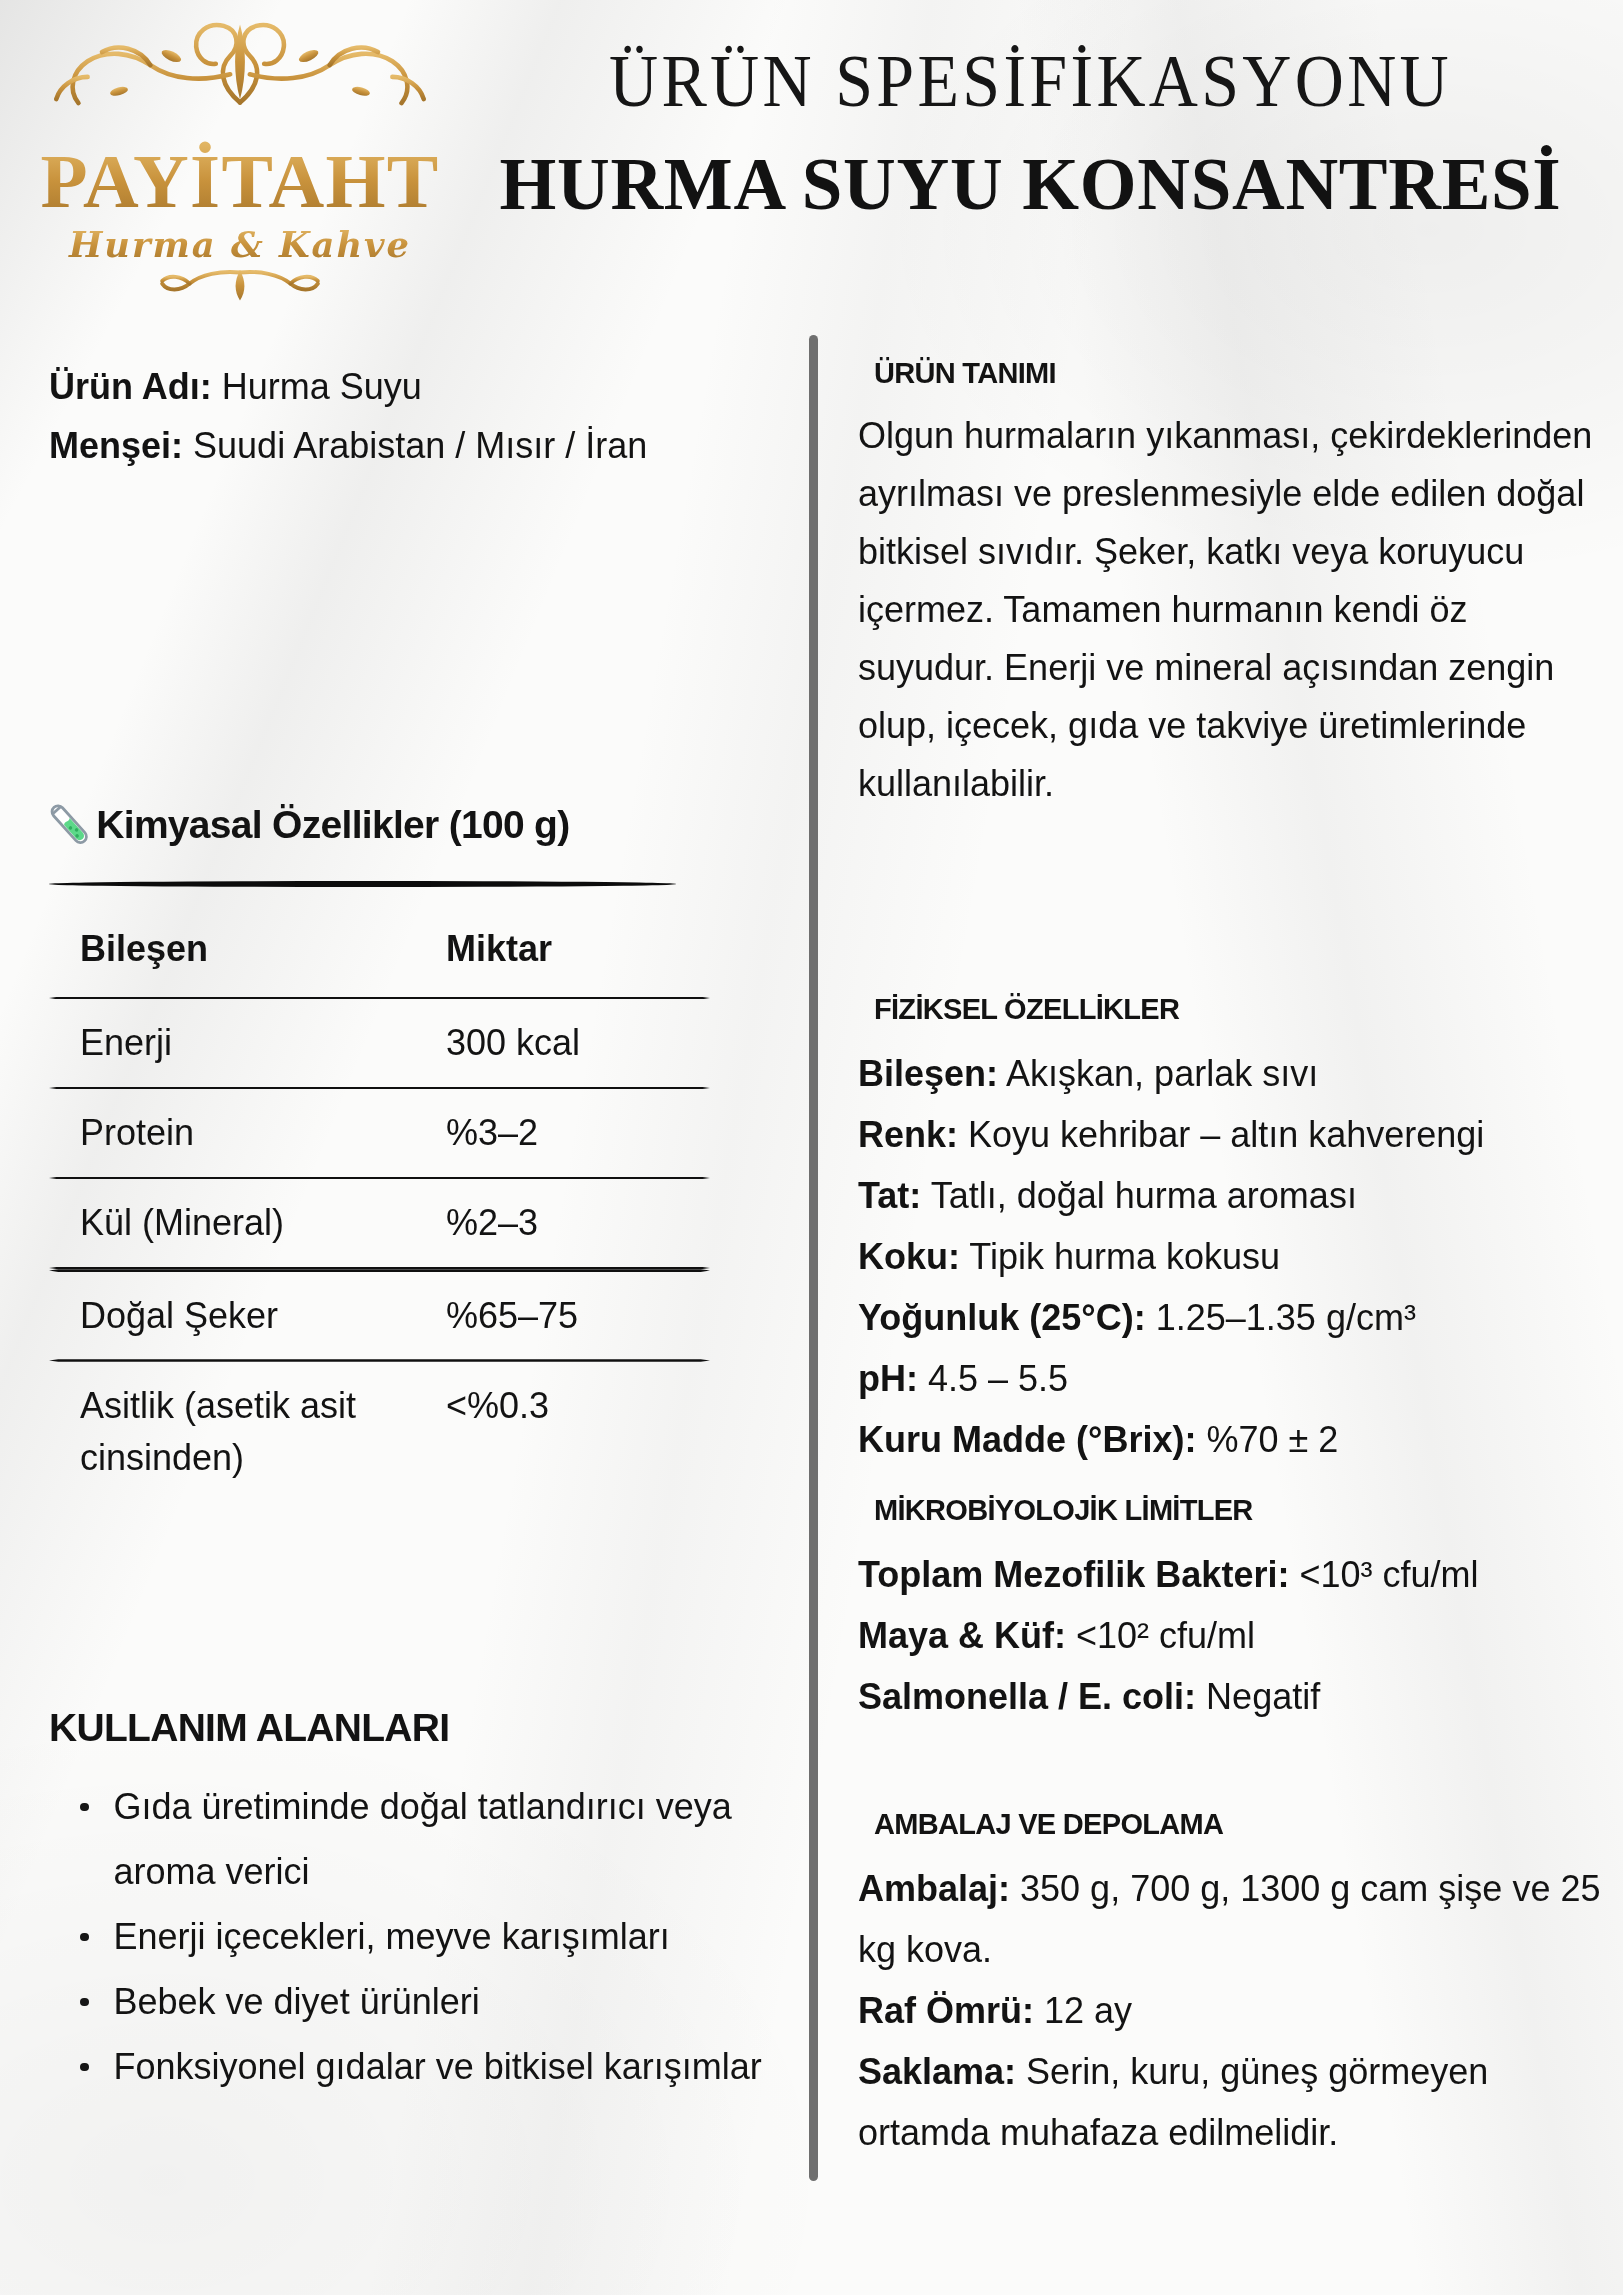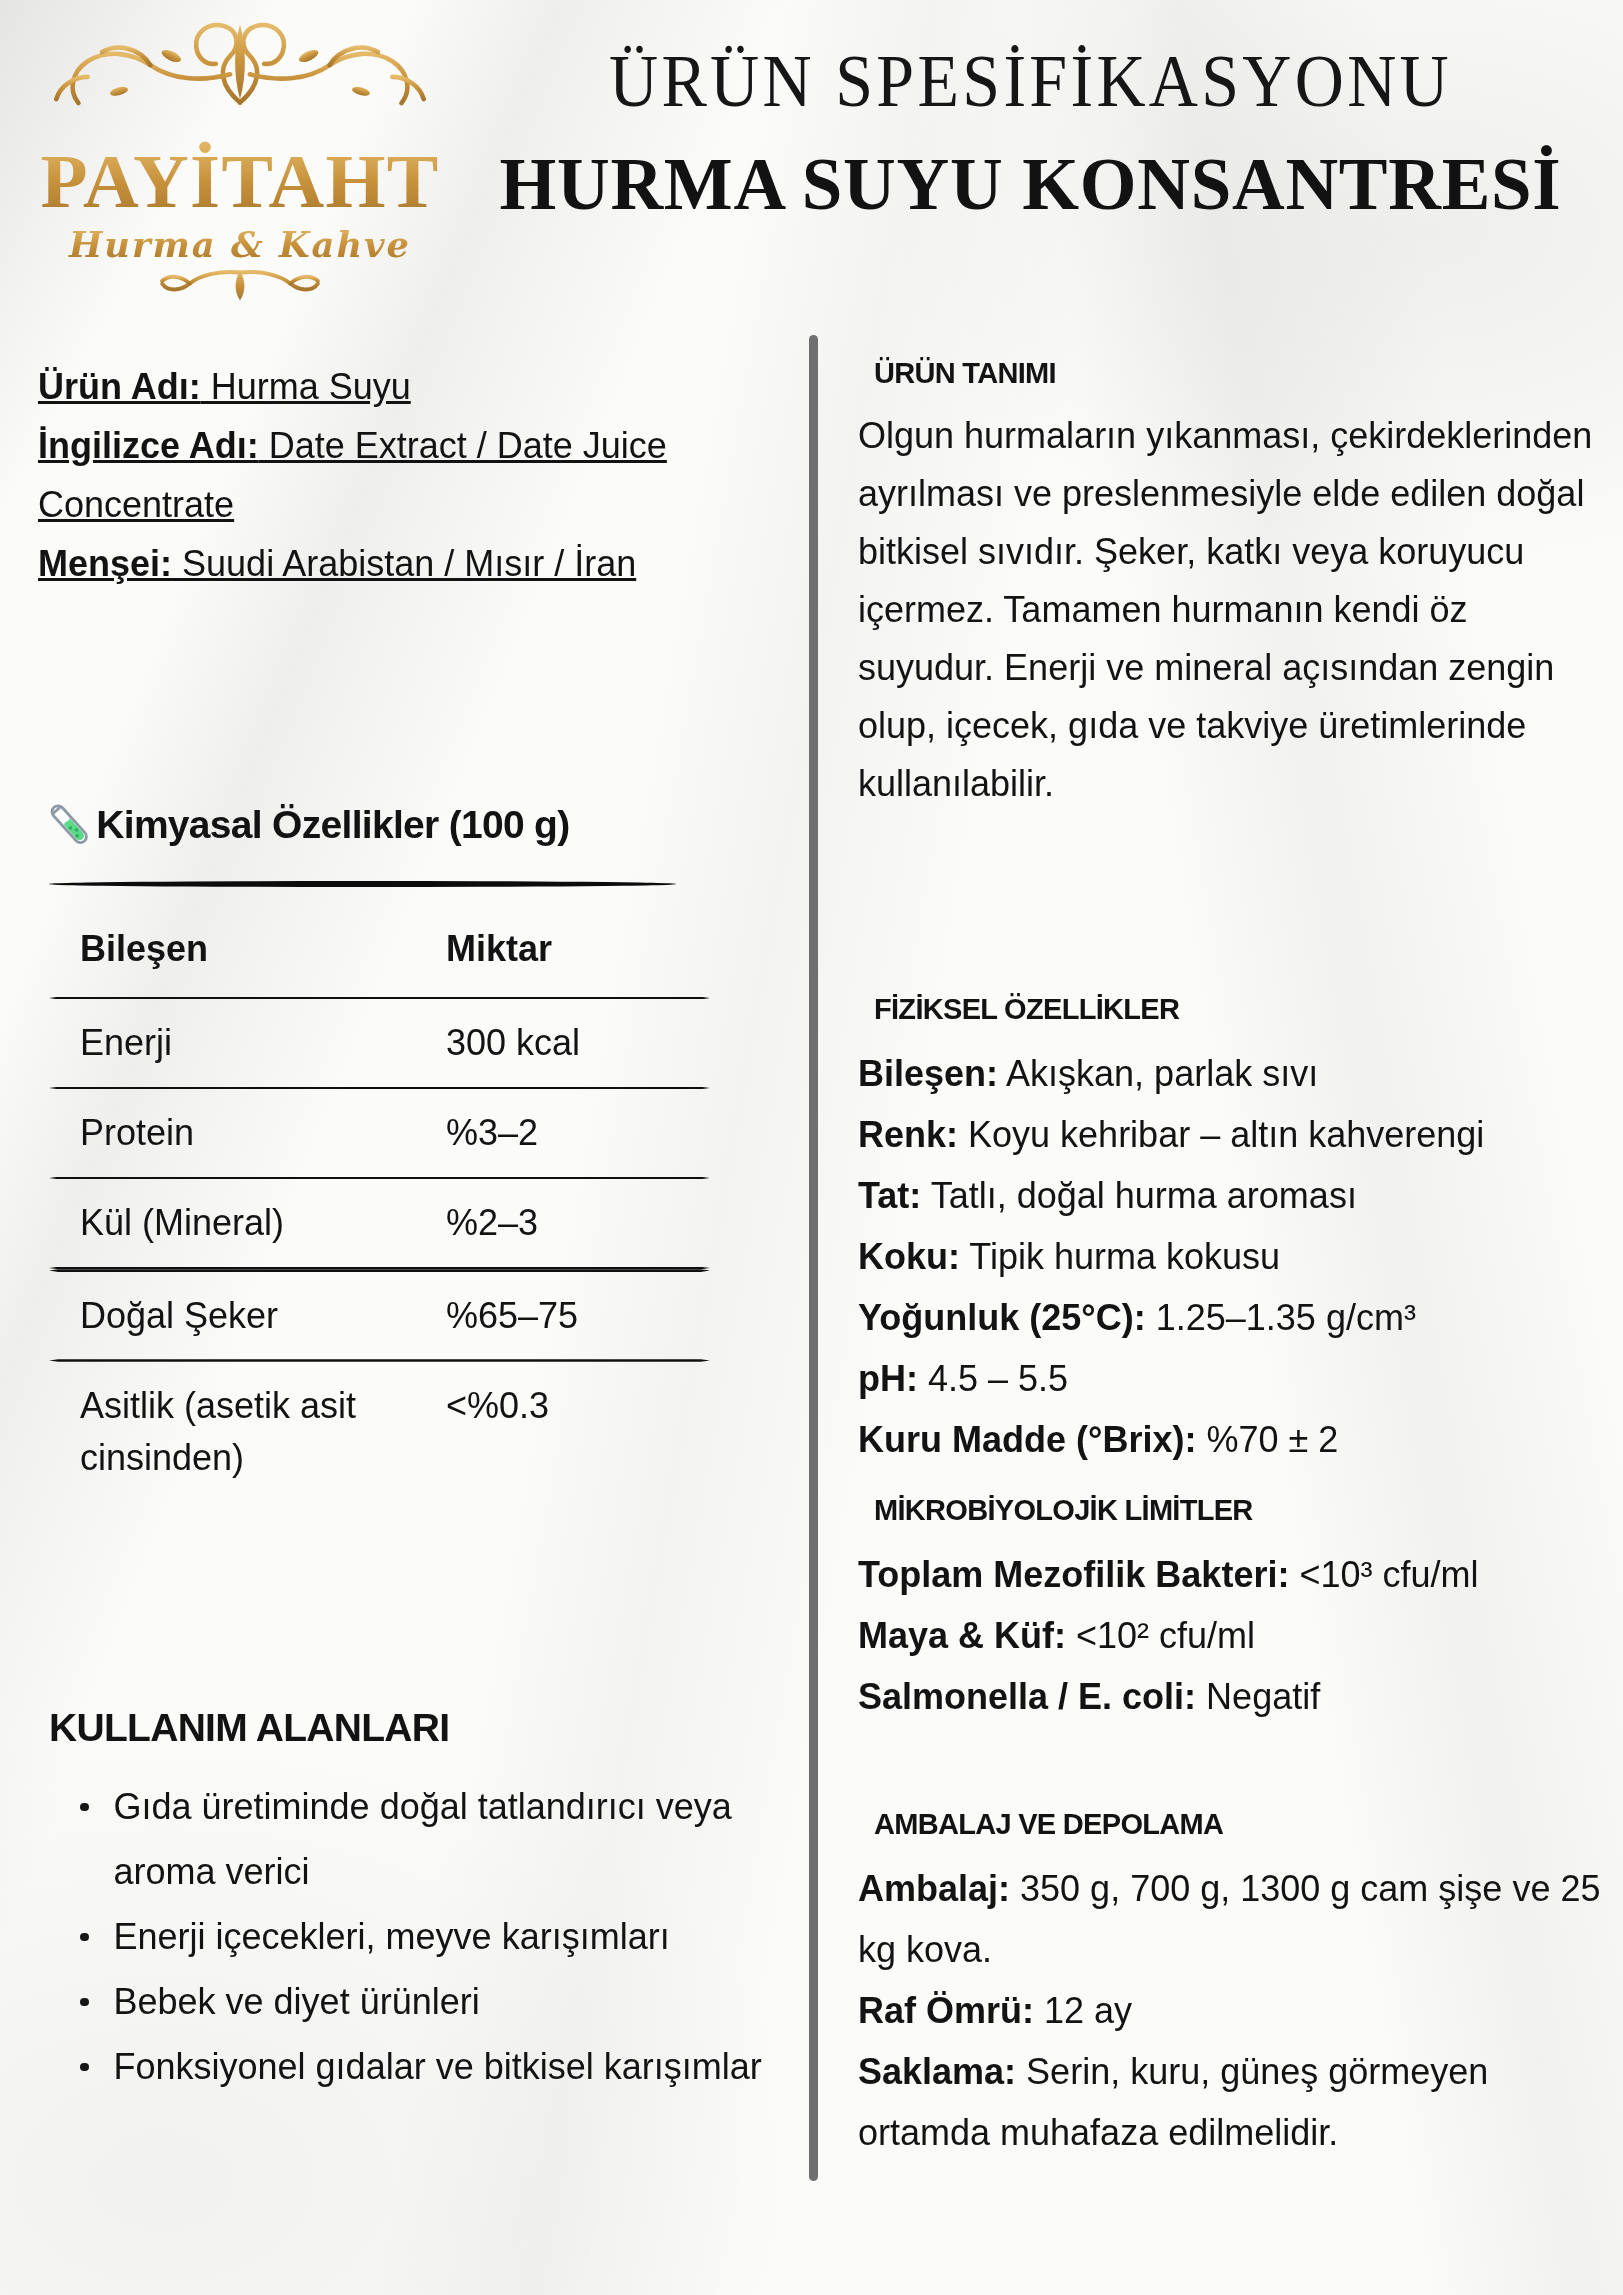--- a/index.html
+++ b/index.html
@@ -37,21 +37,21 @@
     line-height:1.1;margin-top:27.5px;color:#121212;white-space:nowrap;
   }
 
   
   .vdivider{
     position:absolute;left:809px;top:335px;width:9.2px;height:1846px;
     background:#6f6f6f;border-radius:5.2px;
   }
 
   
-  .leftcol{position:absolute;left:38px;top:357px;width:716px;text-decoration:underline;}
+  .leftcol{position:absolute;left:49px;top:357px;width:716px;}
   .info-line{font-size:36px;line-height:59px;}
   .b{font-weight:700;}
 
   .chem-head{position:absolute;left:44px;top:799px;width:720px;display:flex;align-items:center;}
   .chem-head .txt{font-size:39px;font-weight:700;letter-spacing:-0.7px;}
   .tube{width:51px;height:51px;flex:0 0 auto;margin-right:1.3px;}
 
   .lens{position:absolute;left:49px;top:881px;width:627px;height:5.9px;background:#0c0c0c;border-radius:50%;}
 
   .spec-table{position:absolute;left:49px;top:911px;width:661px;}
@@ -116,21 +116,20 @@
 
   <div class="titleblock">
     <div class="title-line1">ÜRÜN SPESİFİKASYONU</div>
     <div class="title-line2">HURMA SUYU KONSANTRESİ</div>
   </div>
 
   <div class="vdivider"></div>
 
   <div class="leftcol">
     <div class="info-line"><span class="b">Ürün Adı:</span><span> Hurma Suyu</span></div>
-    <div class="info-line"><span class="b">İngilizce Adı:</span><span> Date Extract / Date Juice Concentrate</span></div>
     <div class="info-line"><span class="b">Menşei:</span><span> Suudi Arabistan / Mısır / İran</span></div>
   </div>
 
   <div class="chem-head">
     <svg class="tube" viewBox="0 0 64 64">
       <g transform="rotate(-42 32 32)">
         <rect x="24.5" y="3" width="15" height="57" rx="7.5" fill="#ffffff" stroke="#8d9aa5" stroke-width="3.5"></rect>
         <path d="M26.5 28 C30 24 34 30 37.5 26 L37.5 51 A5.5 5.5 0 0 1 26.5 51 Z" fill="#5cd889"></path>
         <circle cx="30" cy="36" r="2.2" fill="#2fae5f"></circle>
         <circle cx="34" cy="43" r="2.2" fill="#2fae5f"></circle>

